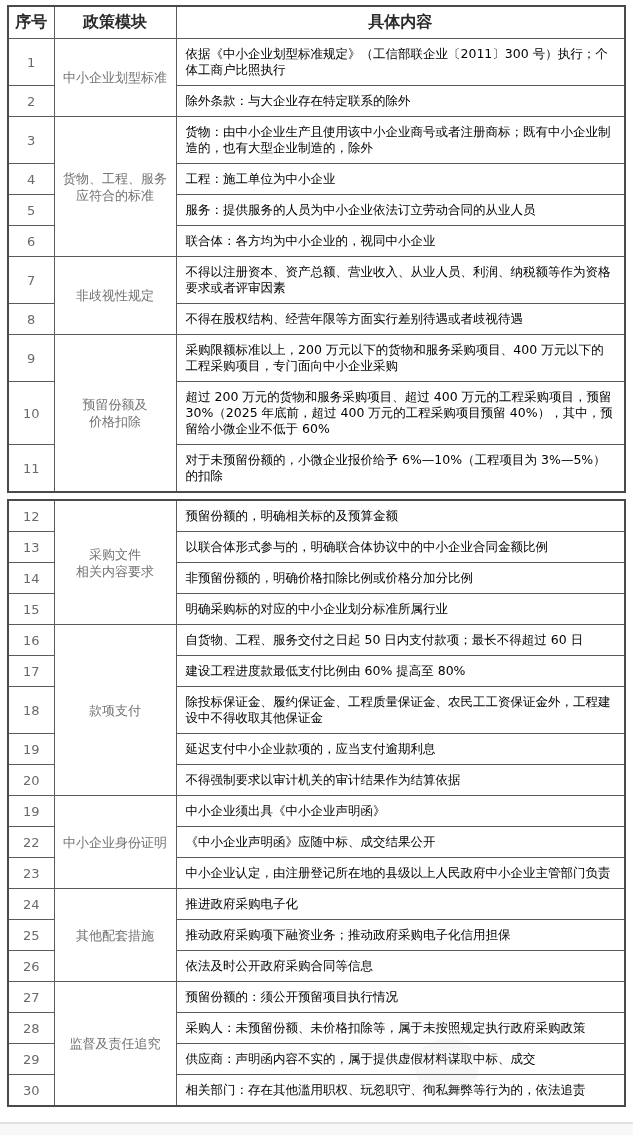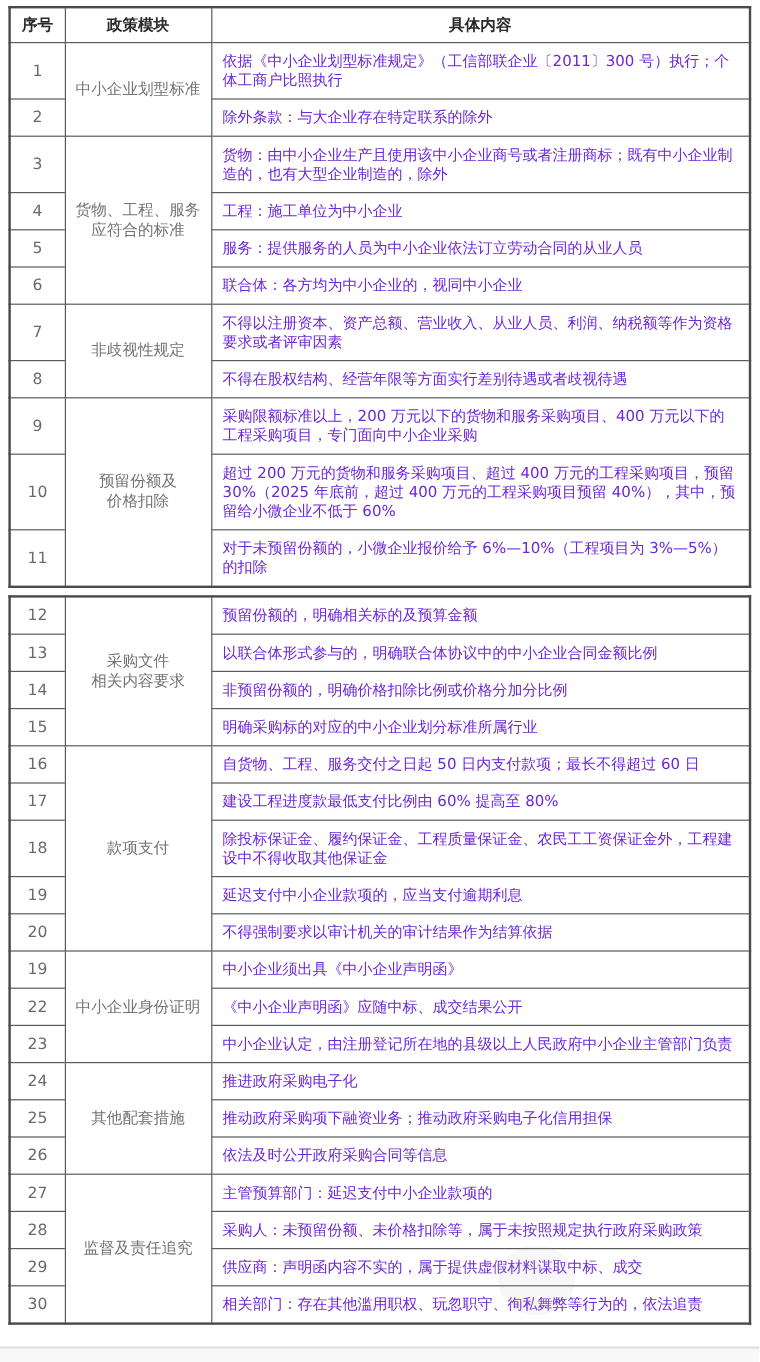--- a/index.html
+++ b/index.html
@@ -42,21 +42,21 @@
     border: 2px solid #4a4a4a;
     background: #ffffff;
   }
   table.policy-table.section-2 { margin-top: 6px; }
 
   .policy-table th, .policy-table td {
     border: 1px solid #5a5a5a;
     vertical-align: middle;
   }
   .policy-table th {
-    font-size: 13px;
+    font-size: 16px;
     font-weight: bold;
     color: #2a2a2a;
     text-align: center;
     padding: 5px 3px;
     background: #ffffff;
   }
   td.num {
     text-align: center;
     font-size: 13px;
     color: #6a6a6a;
@@ -65,21 +65,21 @@
   td.module {
     text-align: center;
     font-size: 13px;
     color: #737373;
     line-height: 17px;
     padding: 4px 3px;
     white-space: pre-line;
   }
   td.content {
     font-size: 12.5px;
-    color: #6d28d9;
+    color: #000000;
     line-height: 16px;
     padding: 7px 9px;
     text-align: left;
   }
 
   .watermark {
     position: absolute;
     left: 415px; top: 1038px;
     width: 64px; height: 58px;
     border-radius: 50%;
@@ -237,21 +237,21 @@
           <td class="num">25</td>
           <td class="content">推动政府采购项下融资业务；推动政府采购电子化信用担保</td>
         </tr>
         <tr>
           <td class="num">26</td>
           <td class="content">依法及时公开政府采购合同等信息</td>
         </tr>
         <tr>
           <td class="num">27</td>
           <td class="module" rowspan="4">监督及责任追究</td>
-          <td class="content">主管预算部门：延迟支付中小企业款项的</td>
+          <td class="content">预留份额的：须公开预留项目执行情况</td>
         </tr>
         <tr>
           <td class="num">28</td>
           <td class="content">采购人：未预留份额、未价格扣除等，属于未按照规定执行政府采购政策</td>
         </tr>
         <tr>
           <td class="num">29</td>
           <td class="content">供应商：声明函内容不实的，属于提供虚假材料谋取中标、成交</td>
         </tr>
         <tr>

